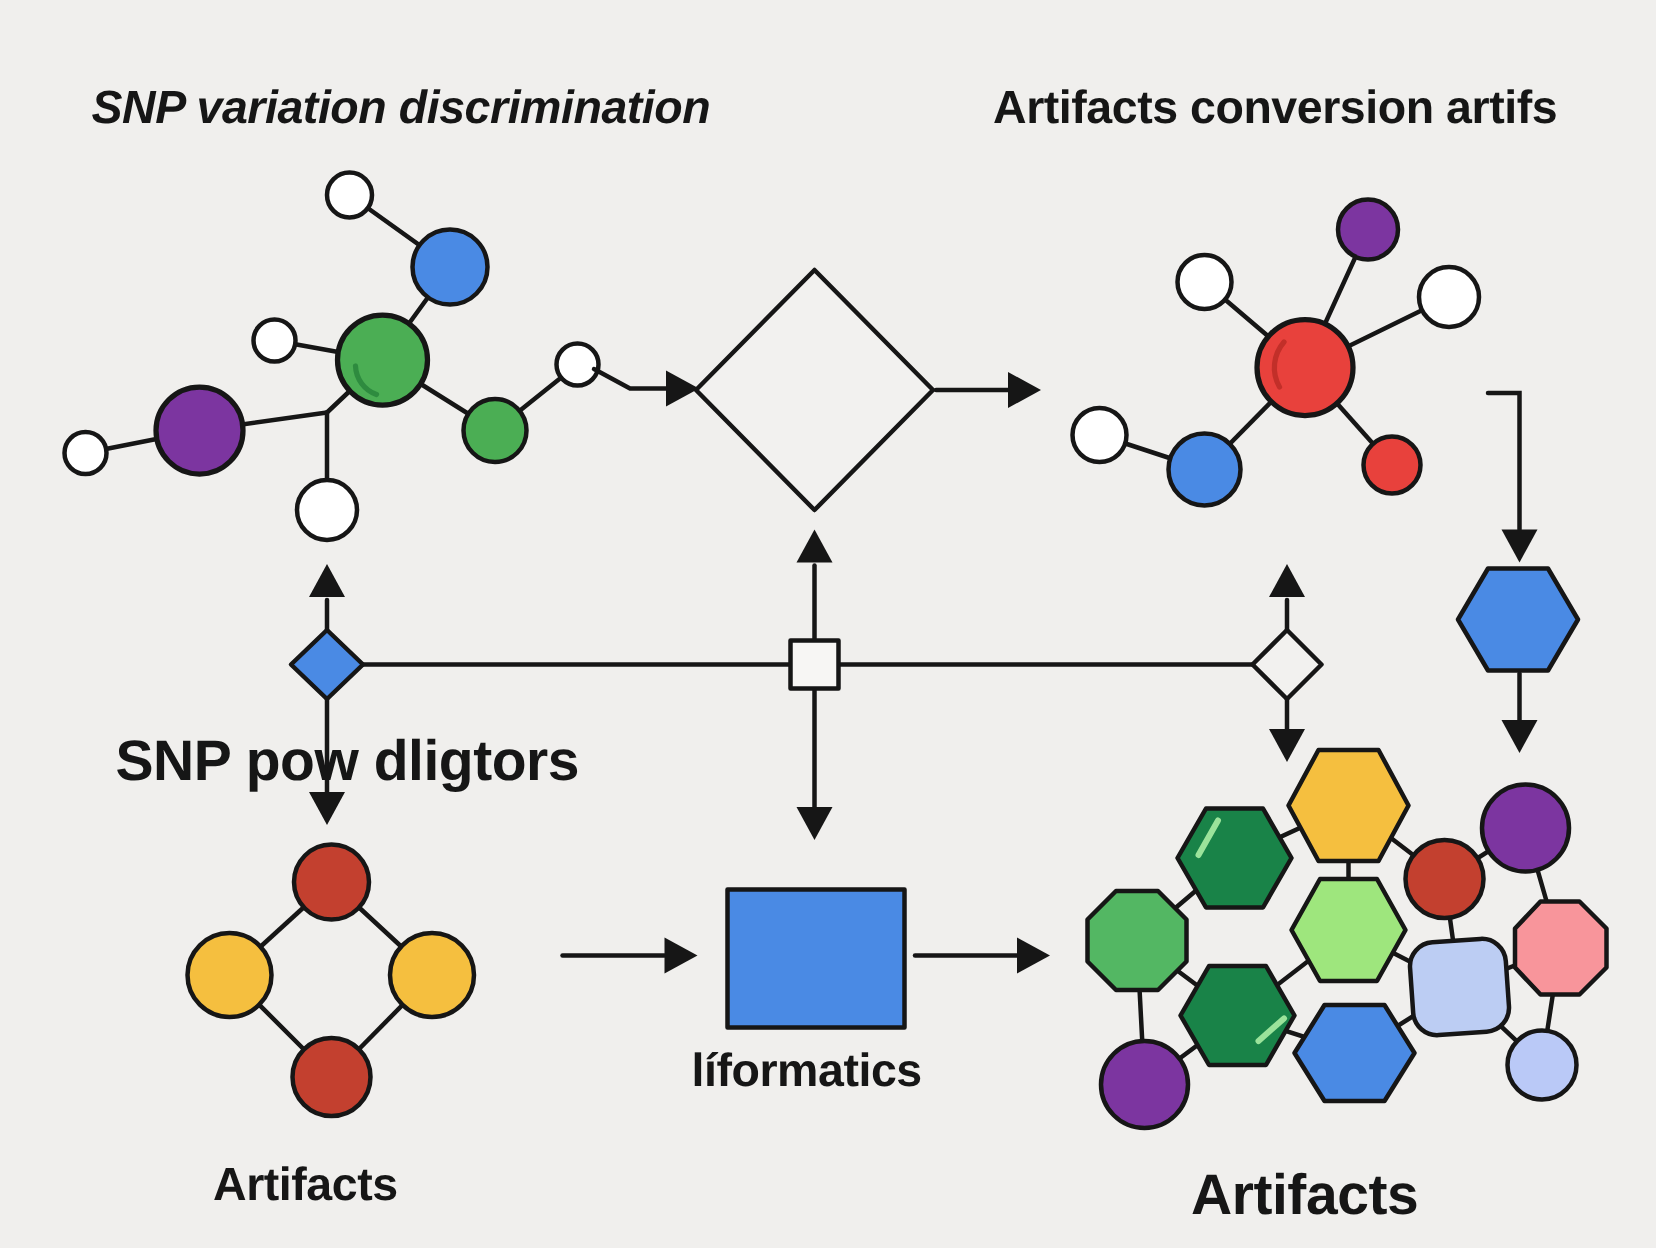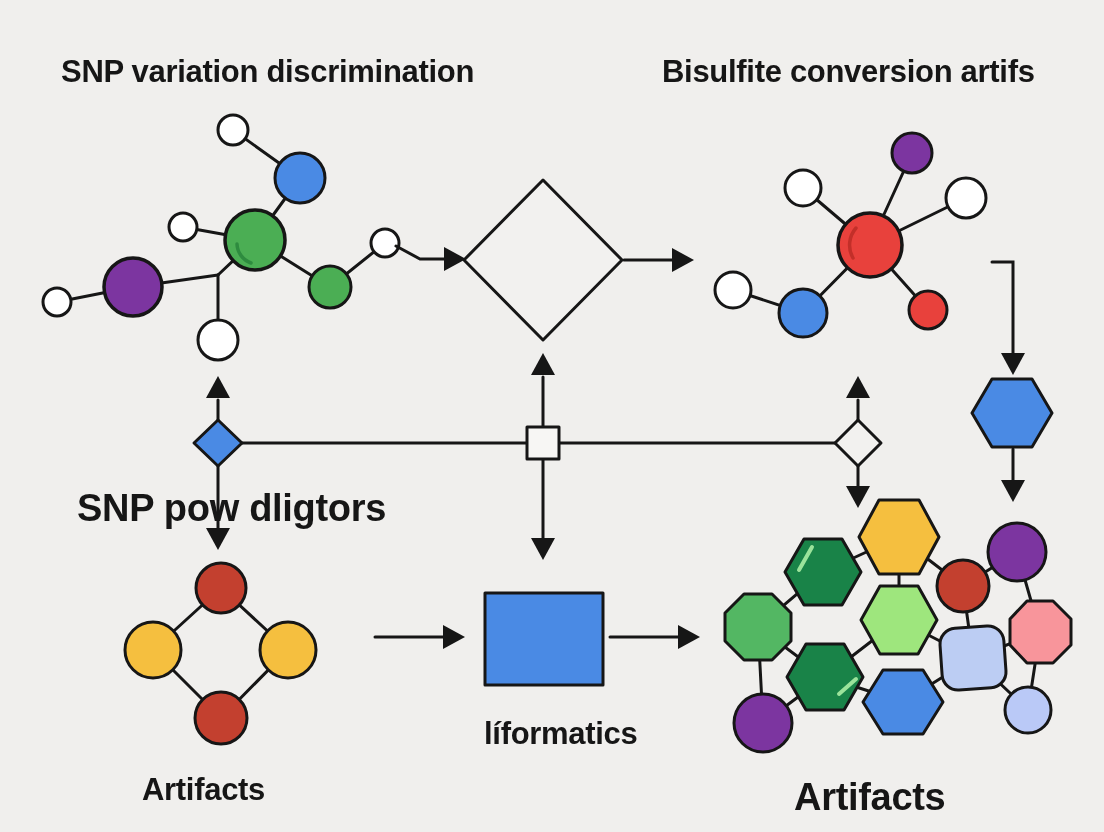--- a/index.html
+++ b/index.html
@@ -154,24 +154,24 @@
       <polygon class="node" points="1071,645 1053,663 1027,663 1010,645 1010,619 1027,601 1053,601 1071,619" fill="#f8959b"></polygon>
       <rect class="node" x="941" y="627" width="64" height="62" rx="16" transform="rotate(-4 973 658)" fill="#bccdf3"></rect>
       <polygon class="node" points="787,677 806,644 844,644 863,677 844,710 806,710" fill="#198348"></polygon>
       <line class="hl" x1="839" y1="694" x2="856" y2="679" stroke="#9be39b" stroke-width="4"></line>
       <polygon class="node" points="863,702 883,670 923,670 943,702 923,734 883,734" fill="#4a8ae4"></polygon>
       <circle class="node" cx="763" cy="723" r="29" fill="#7c35a0"></circle>
       <circle class="node" cx="1028" cy="710" r="23" fill="#bac9f7"></circle>
     </g>
   </svg>
 
-  <div class="label t31" style="left:61px; top:54px;">SNP variation discrimination</div>
+  <div class="label t31" style="left:61px; top:54px;font-style:italic;">SNP variation discrimination</div>
 
-  <div class="label t31" style="left:662px; top:54px;">Bisulfite conversion artifs</div>
+  <div class="label t31" style="left:662px; top:54px;">Artifacts conversion artifs</div>
 
   <div class="label t30" style="left:77px; top:487px;">SNP pow dligtors</div>
 
-  <div class="label t31" style="left:461px; top:716px;margin-left:23px;">líformatics</div>
+  <div class="label t31" style="left:461px; top:696px;">líformatics</div>
 
   <div class="label t31" style="left:142px; top:772px;">Artifacts</div>
 
   <div class="label t30" style="left:794px; top:776px;">Artifacts</div>
 </div>
 
 </body></html>

